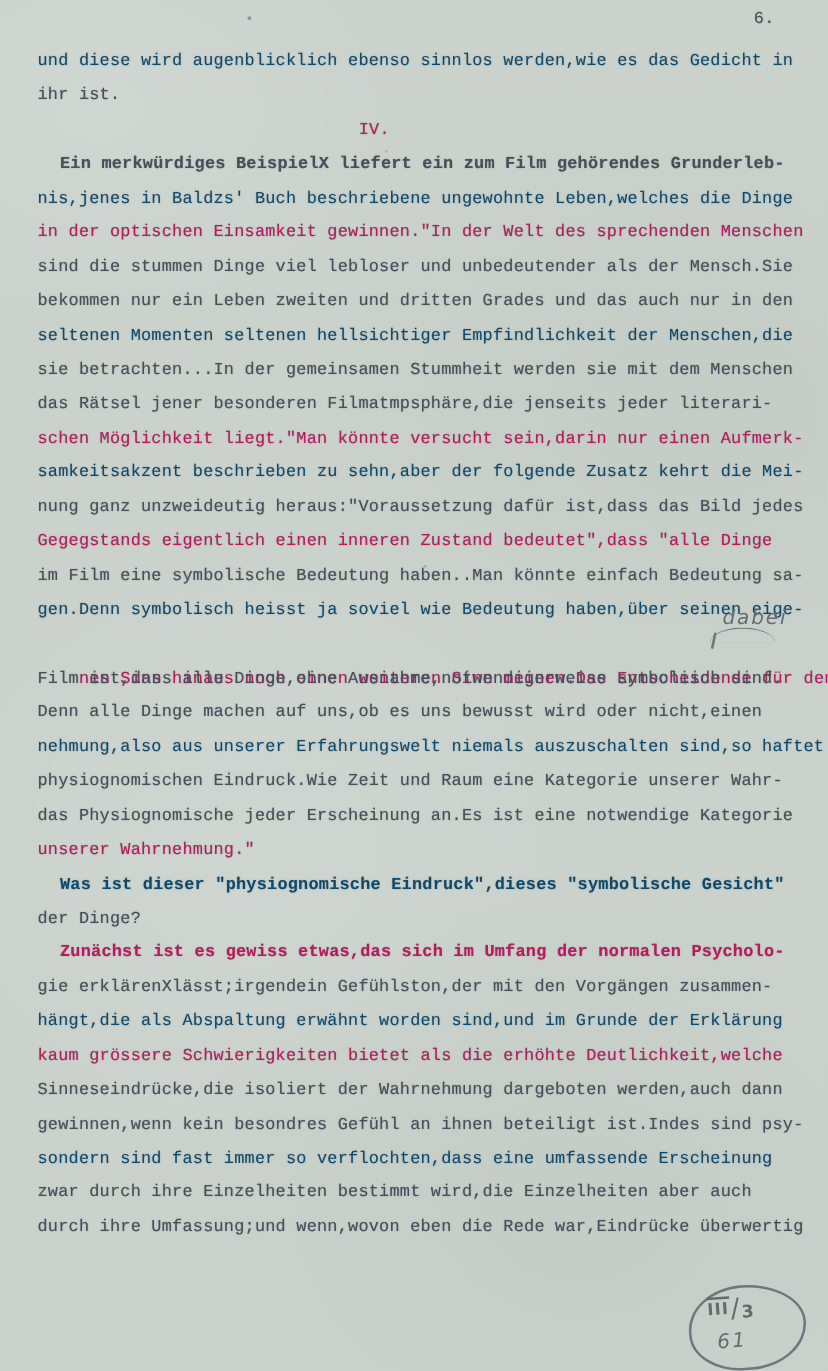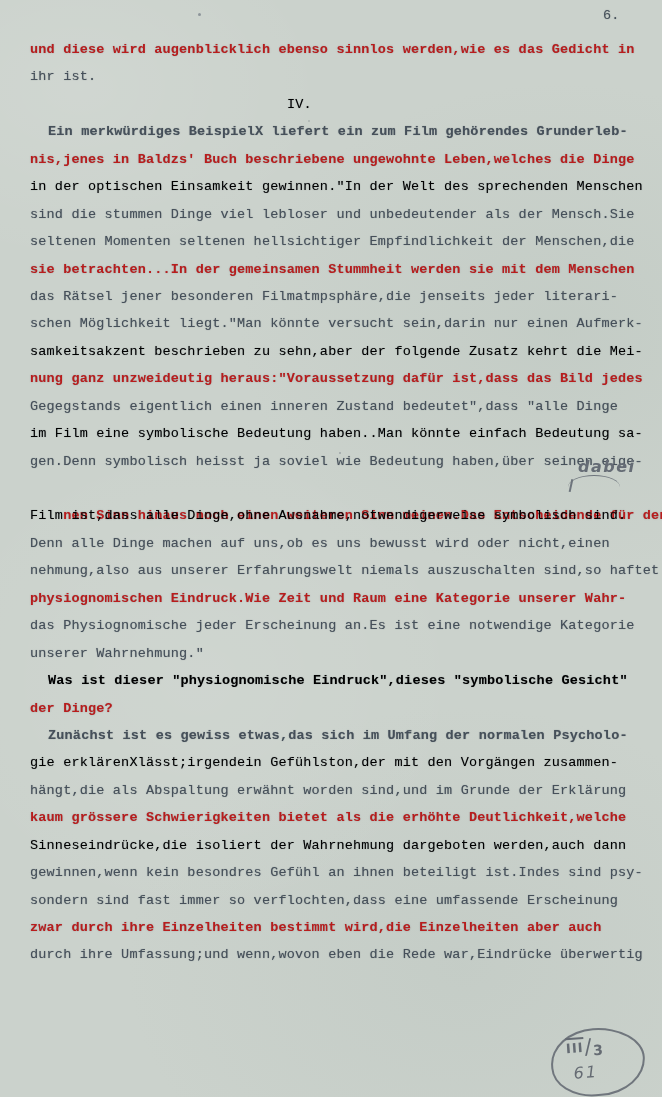--- a/index.html
+++ b/index.html
@@ -22,22 +22,22 @@
     position:absolute;left:30px;top:36px;width:618px;
   }
   .line{
     height:27.45px;line-height:27.45px;white-space:pre;position:relative;
     font-size:13.5px;letter-spacing:.18px;color:#46505a;
     text-shadow:0 0 1px rgba(70,80,90,.55);
   }
   .line.indent{text-indent:18px;font-weight:bold;}
   .line.heading{text-indent:257px;}
   
-  .line:nth-child(3n){color:#000000;}
-  .line:nth-child(4n+1){color:#b91c1c;text-shadow:0 0 1.2px rgba(81,92,102,.5);font-weight:bold;}
+  .line:nth-child(3n){color:#be185d;}
+  .line:nth-child(4n+1){color:#0c4a6e;text-shadow:0 0 1.2px rgba(81,92,102,.5);}
   
   .ins-word{
     position:absolute;left:548px;top:-15px;
     font-family:"DejaVu Sans",sans-serif;font-style:italic;
     font-size:16px;letter-spacing:1.5px;color:#656c75;text-shadow:none;
     text-indent:0;line-height:14px;
   }
   .ins-arc{
     position:absolute;left:538px;top:0px;width:52px;height:11px;
     border-top:1.6px solid #6d747c;
@@ -78,20 +78,21 @@
 <div class="page-number">6.</div>
 
 <div class="textblock">
   <div class="line">und diese wird augenblicklich ebenso sinnlos werden,wie es das Gedicht in</div>
   <div class="line">ihr ist.</div>
   <div class="line heading">IV.</div>
   <div class="line indent">Ein merkwürdiges BeispielX liefert ein zum Film gehörendes Grunderleb-</div>
   <div class="line">nis,jenes in Baldzs' Buch beschriebene ungewohnte Leben,welches die Dinge</div>
   <div class="line">in der optischen Einsamkeit gewinnen."In der Welt des sprechenden Menschen</div>
   <div class="line">sind die stummen Dinge viel lebloser und unbedeutender als der Mensch.Sie</div>
+  <div class="line">bekommen nur ein Leben zweiten und dritten Grades und das auch nur in den</div>
   <div class="line">seltenen Momenten seltenen hellsichtiger Empfindlichkeit der Menschen,die</div>
   <div class="line">sie betrachten...In der gemeinsamen Stummheit werden sie mit dem Menschen</div>
   <div class="line">das Rätsel jener besonderen Filmatmpsphäre,die jenseits jeder literari-</div>
   <div class="line">schen Möglichkeit liegt."Man könnte versucht sein,darin nur einen Aufmerk-</div>
   <div class="line">samkeitsakzent beschrieben zu sehn,aber der folgende Zusatz kehrt die Mei-</div>
   <div class="line">nung ganz unzweideutig heraus:"Voraussetzung dafür ist,dass das Bild jedes</div>
   <div class="line">Gegegstands eigentlich einen inneren Zustand bedeutet",dass "alle Dinge</div>
   <div class="line">im Film eine symbolische Bedeutung haben..Man könnte einfach Bedeutung sa-</div>
   <div class="line">gen.Denn symbolisch heisst ja soviel wie Bedeutung haben,über seinen eige-</div>
   <div class="line">

